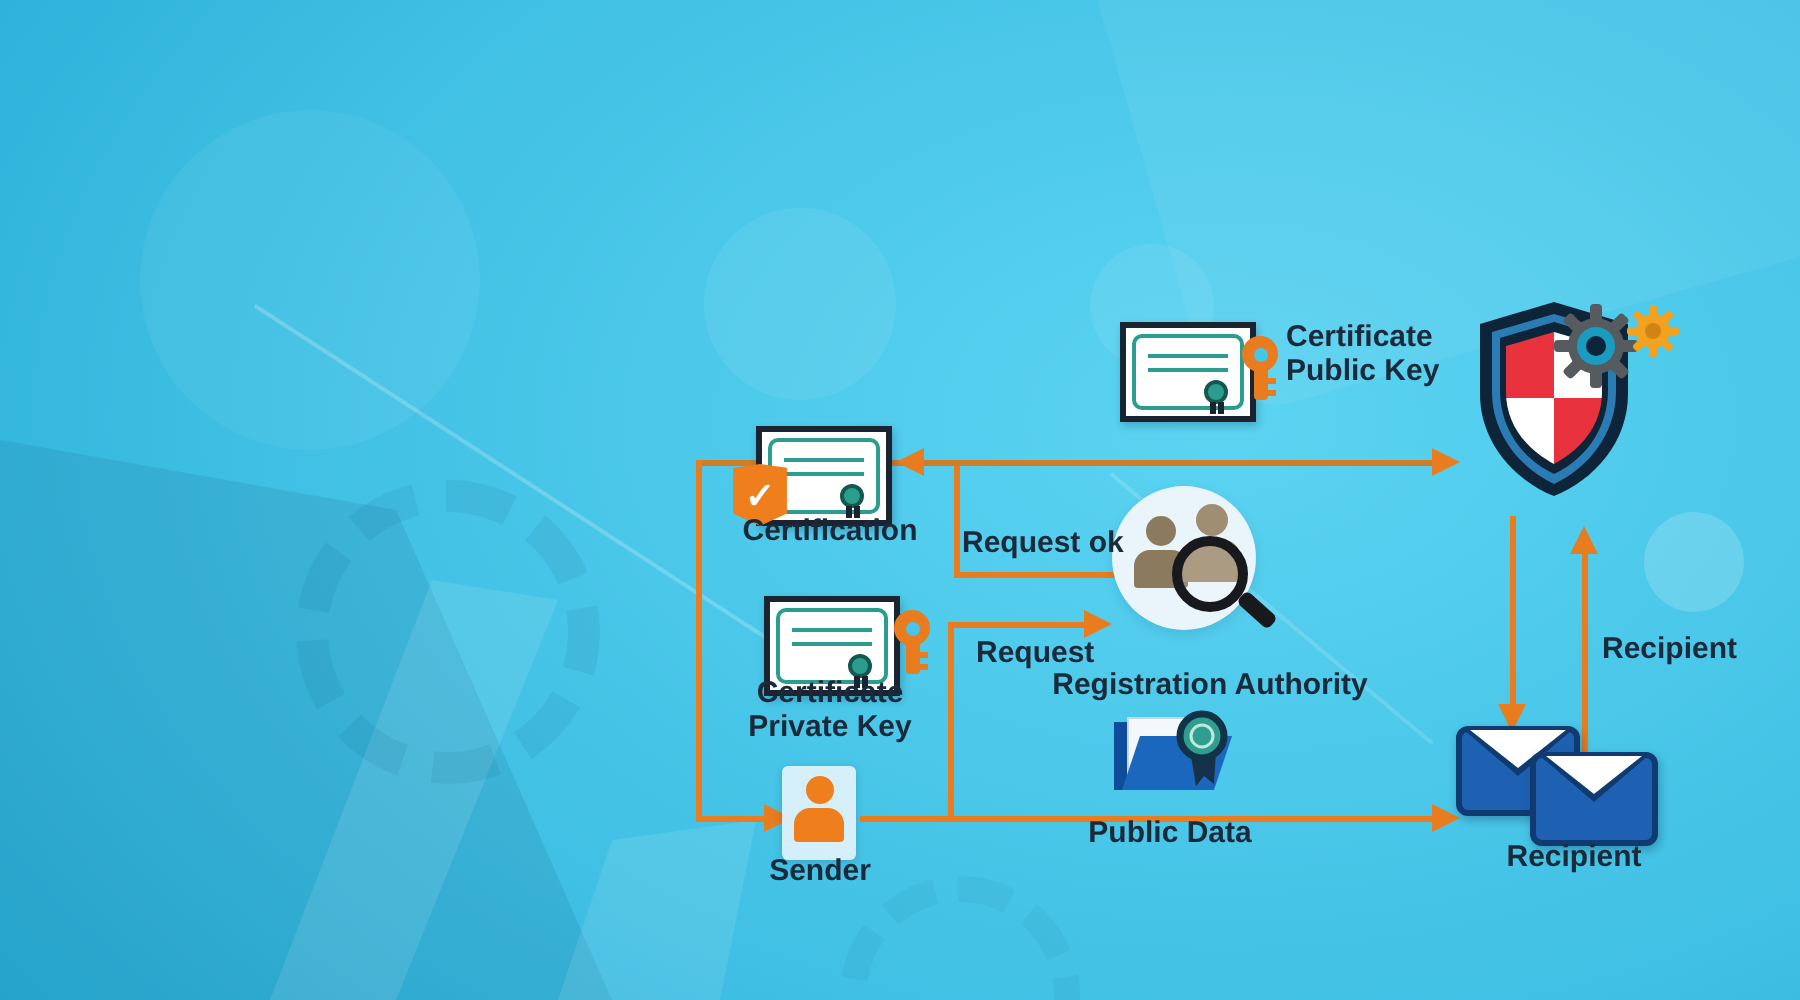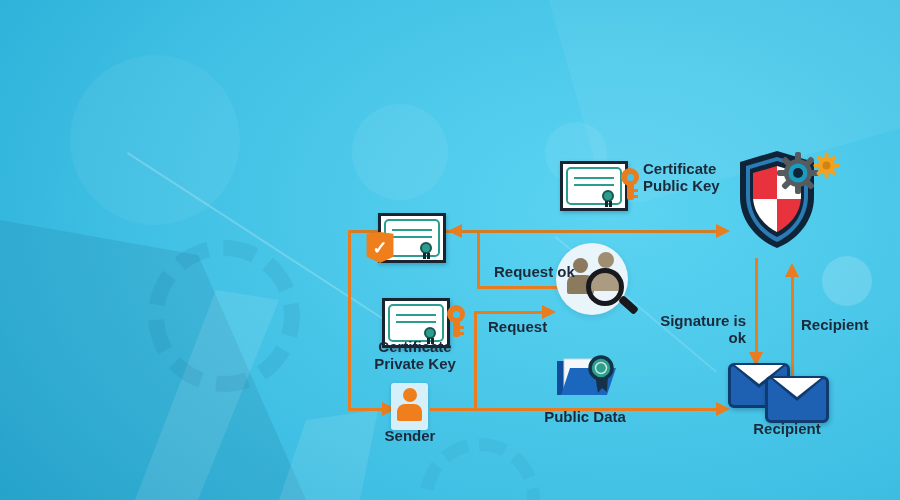--- a/index.html
+++ b/index.html
@@ -194,20 +194,21 @@
   <div class="cert" style="left:378px;top:213px;">
     <div class="cert-inner"></div>
     <div class="cert-line cl1"></div>
     <div class="cert-line cl2"></div>
     <div class="cert-seal"></div>
   </div>
   <div class="badge" style="left:366px;top:232px;">
     <span>✓</span>
   </div>
   <div class="lbl" style="left:350px;top:258px;width:130px;">
+    <div>Certification</div>
   </div>
 
   <div class="cert" style="left:382px;top:298px;">
     <div class="cert-inner"></div>
     <div class="cert-line cl1"></div>
     <div class="cert-line cl2"></div>
     <div class="cert-seal"></div>
   </div>
   <div class="key" style="left:447px;top:305px;">
     <div class="key-head"></div>
@@ -232,20 +233,23 @@
   <div class="fig" style="left:567px;top:258px;">
     <div class="head" style="width:15px;height:15px;background:#8c7a5e;"></div>
     <div class="torso" style="width:27px;height:19px;background:#8c7a5e;"></div>
   </div>
   <div class="fig" style="left:591px;top:252px;">
     <div class="head" style="width:16px;height:16px;background:#9f8e71;"></div>
     <div class="torso" style="width:29px;height:21px;background:#9f8e71;"></div>
   </div>
   <div class="mag-ring"></div>
   <div class="mag-handle"></div>
+  <div class="lbl" style="left:515px;top:335px;width:180px;">
+    <div>Registration Authority</div>
+  </div>
 
   <svg class="svgicon" style="left:554px;top:351px;" width="66" height="48" viewBox="0 0 66 48">
     <path d="M3,10 h18 l5,6 h26 v28 h-49 z" fill="#0e4d9b"></path>
     <rect x="10" y="8" width="36" height="32" fill="#f5f8fb" stroke="#c9d6e2" stroke-width="1"></rect>
     <polygon points="7,44 16,17 62,17 53,44" fill="#1b67be"></polygon>
     <polygon points="41,24 44,42 48,37 53,41 54,24" fill="#16324a"></polygon>
     <circle cx="47" cy="17" r="11" fill="#2f9e8e" stroke="#123247" stroke-width="3.5"></circle>
     <circle cx="47" cy="17" r="5.5" fill="#2f9e8e" stroke="#bfe9e0" stroke-width="1.5"></circle>
   </svg>
   <div class="lbl" style="left:530px;top:409px;width:110px;">
@@ -257,26 +261,23 @@
     <div class="flap"></div>
   </div>
   <div class="env" style="left:765px;top:376px;width:64px;height:47px;">
     <div class="flap-o"></div>
     <div class="flap"></div>
   </div>
   <div class="lbl" style="left:744px;top:421px;width:86px;">
     <div>Recipient</div>
   </div>
 
-  <div class="lbl lbl-left" style="left:494px;top:264px;width:85px;">
+  <div class="lbl lbl-left" style="left:481px;top:264px;width:85px;">
     <div>Request ok</div>
   </div>
   <div class="lbl lbl-left" style="left:488px;top:319px;width:70px;">
     <div>Request</div>
   </div>
-  <div class="lbl lbl-right" style="left:648px;top:313px;width:98px;">
-    <div>Signature is ok</div>
-  </div>
   <div class="lbl lbl-left" style="left:801px;top:317px;width:75px;">
     <div>Recipient</div>
   </div>
 
 </div>
 
 </body></html>

